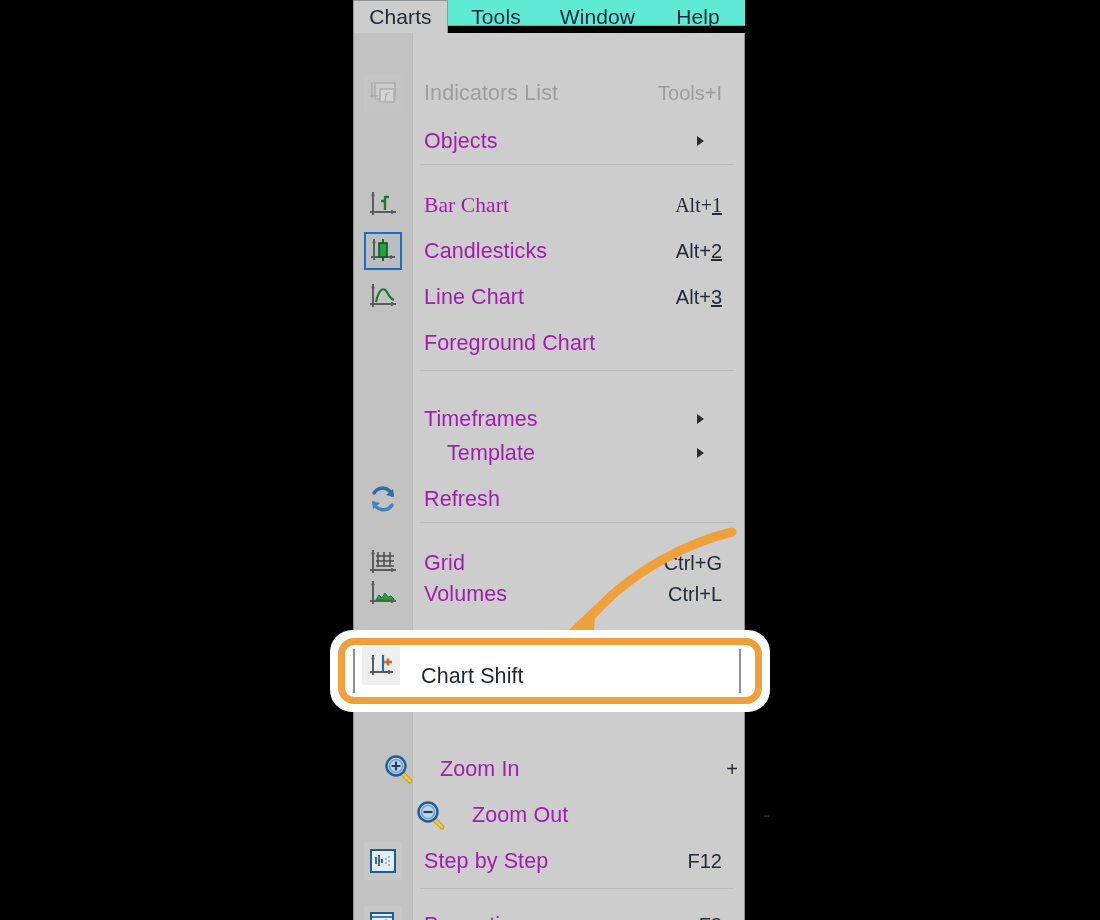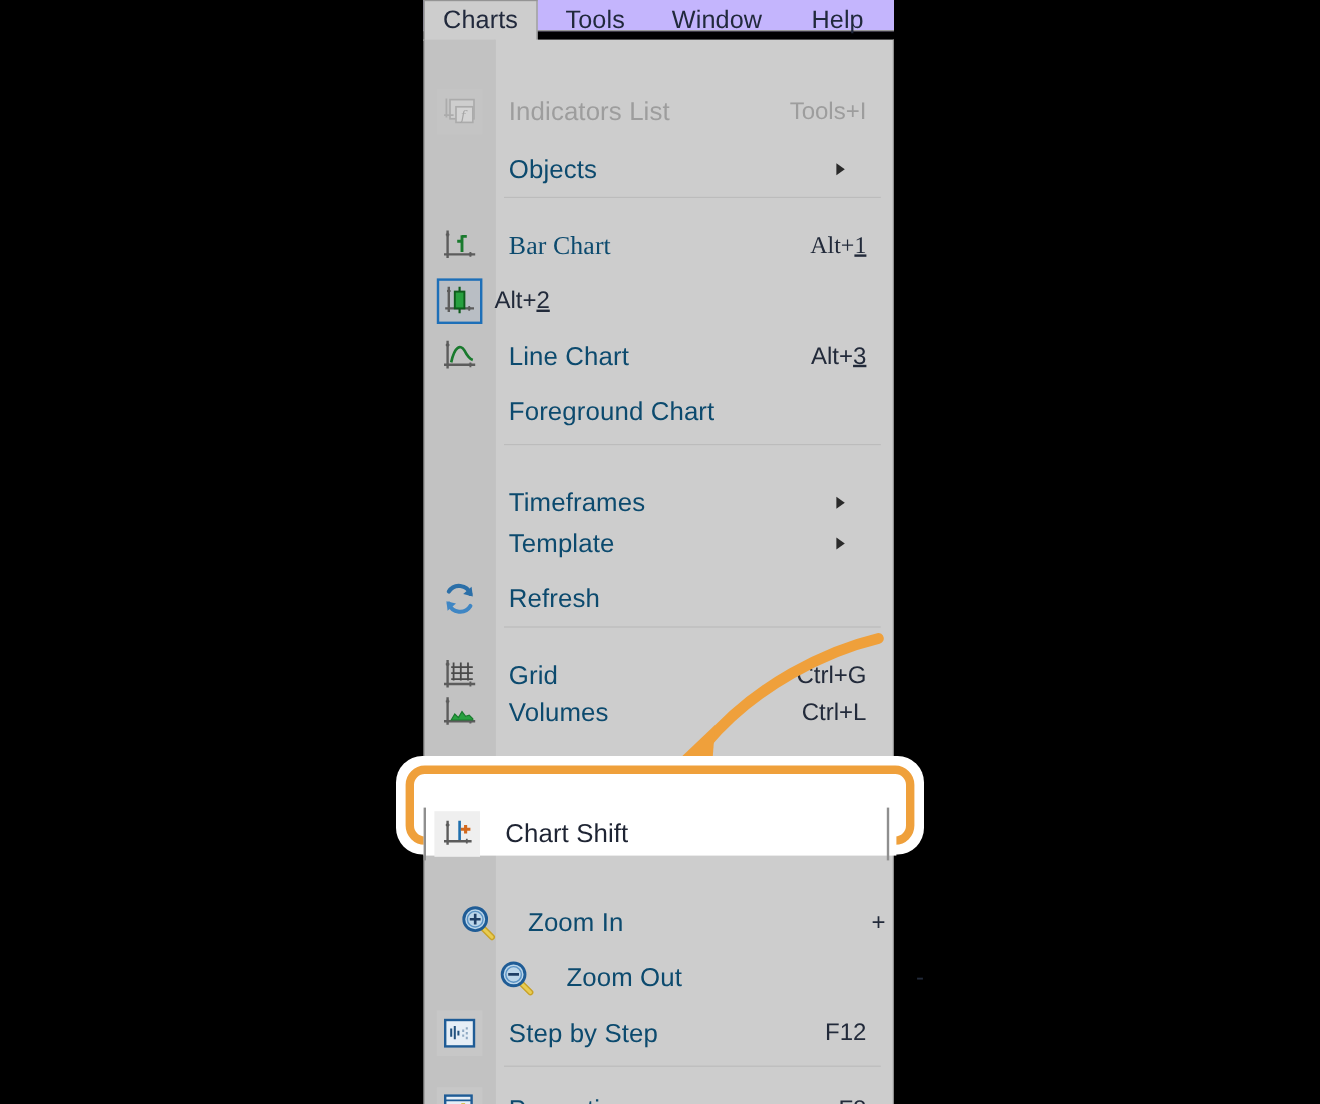--- a/index.html
+++ b/index.html
@@ -10,21 +10,21 @@
     overflow:hidden;
     position:relative;
   }
 
   
   #stage { position:absolute; left:0; top:0; width:1100px; height:920px; background:#000; }
 
   
   #menubar {
     position:absolute; left:353px; top:0; width:392px; height:26px;
-    background:#c4b5fd;
+    background:#5eead4;
     border-bottom:1px solid #949494;
   }
   .mb-item {
     position:absolute; top:0; height:33px;
     display:flex; align-items:center; justify-content:center;
     font-size:21px; color:#21293c; letter-spacing:.1px;
     padding:0 9px;
     white-space:nowrap;
   }
   .mb-item.selected {
@@ -55,21 +55,21 @@
   .menu-row {
     position:absolute; left:0; width:390px; height:46px;
     display:flex; align-items:center;
   }
   .icon-cell {
     width:58px; height:46px; flex:0 0 58px;
     display:flex; align-items:center; justify-content:center;
   }
   .label-cell {
     flex:1 1 auto;
-    font-size:21.5px; color:#0c4a6e;
+    font-size:21.5px; color:#a21caf;
     padding-left:12px;
     white-space:nowrap;
     letter-spacing:.1px;
   }
   .accel-cell {
     flex:0 0 auto;
     font-size:20px; color:#222a3a;
     padding-right:22px;
     white-space:nowrap;
   }
@@ -129,23 +129,22 @@
     border-radius:22px;
   }
   #highlight .ring-orange {
     position:absolute; left:8px; top:8px; width:424px; height:66px;
     border:7px solid #efa03b;
     border-radius:16px;
     background:#ffffff;
   }
   #highlight-row {
     position:absolute; left:23px; top:23px; width:394px; height:36px;
-    display:flex; align-items:center;
+    display:flex; align-items:flex-end;
     background:#ffffff;
-    margin-top:24px;
   }
   #highlight-row .hl-edge {
     position:absolute; left:0; top:-4px; width:2px; height:44px;
     background:#8f8f8f;
   }
   #highlight-row .hl-edge-r {
     position:absolute; right:6px; top:-4px; width:2px; height:44px;
     background:#8f8f8f;
   }
   #highlight-row .icon-cell { width:56px; flex:0 0 56px; }
@@ -221,20 +220,21 @@
         <div class="ico-box-sel">
           <svg class="ico" viewBox="0 0 30 30">
             <path d="M6 3 L6 24 M3 21 L27 21" stroke="#5c5c5c" stroke-width="2" fill="none"></path>
             <path d="M6 5 L6 8 M4.5 6.5 L7.5 6.5" stroke="#5c5c5c" stroke-width="1.5"></path>
             <path d="M23 19 L23 23 M21.5 21 L24.5 21" stroke="#5c5c5c" stroke-width="1.5"></path>
             <path d="M15 3 L15 25" stroke="#0e5c1c" stroke-width="1.8"></path>
             <rect x="11" y="7" width="8" height="14" fill="#27a03f" stroke="#0e5c1c" stroke-width="1.6"></rect>
           </svg>
         </div>
       </div>
+      <div class="label-cell">Candlesticks</div>
       <div class="accel-cell">Alt+<span class="underline">2</span></div>
     </div>
 
     <div class="menu-row" style="top:241px;">
       <div class="icon-cell">
         <svg class="ico" viewBox="0 0 34 34">
           <path d="M7 4 L7 27 M4 24 L30 24" stroke="#5c5c5c" stroke-width="2" fill="none"></path>
           <path d="M7 6 L7 9 M5.5 7.5 L8.5 7.5" stroke="#5c5c5c" stroke-width="1.6"></path>
           <path d="M26 22 L26 26 M24.5 24 L27.5 24" stroke="#5c5c5c" stroke-width="1.6"></path>
           <path d="M10 22 C13 8, 18 7, 21 12 C23 16, 25 19, 28 20" stroke="#1a7a2e" stroke-width="2.2" fill="none"></path>
@@ -248,21 +248,21 @@
       <div class="icon-cell"></div>
       <div class="label-cell">Foreground Chart</div>
     </div>
 
     <div class="menu-row" style="top:363px;">
       <div class="icon-cell"></div>
       <div class="label-cell">Timeframes</div>
       <div class="sub-arrow"></div>
     </div>
 
-    <div class="menu-row" style="top:397px;">
+    <div class="menu-row" style="top:397px;gap:23px;">
       <div class="icon-cell"></div>
       <div class="label-cell">Template</div>
       <div class="sub-arrow"></div>
     </div>
 
     <div class="menu-row" style="top:443px;">
       <div class="icon-cell">
         <svg class="ico" viewBox="0 0 34 34">
           <path d="M26 13 A10 10 0 0 0 8 11" stroke="#2b6fa8" stroke-width="3.4" fill="none" stroke-linecap="round"></path>
           <path d="M8 21 A10 10 0 0 0 26 23" stroke="#3f86c4" stroke-width="3.4" fill="none" stroke-linecap="round"></path>

